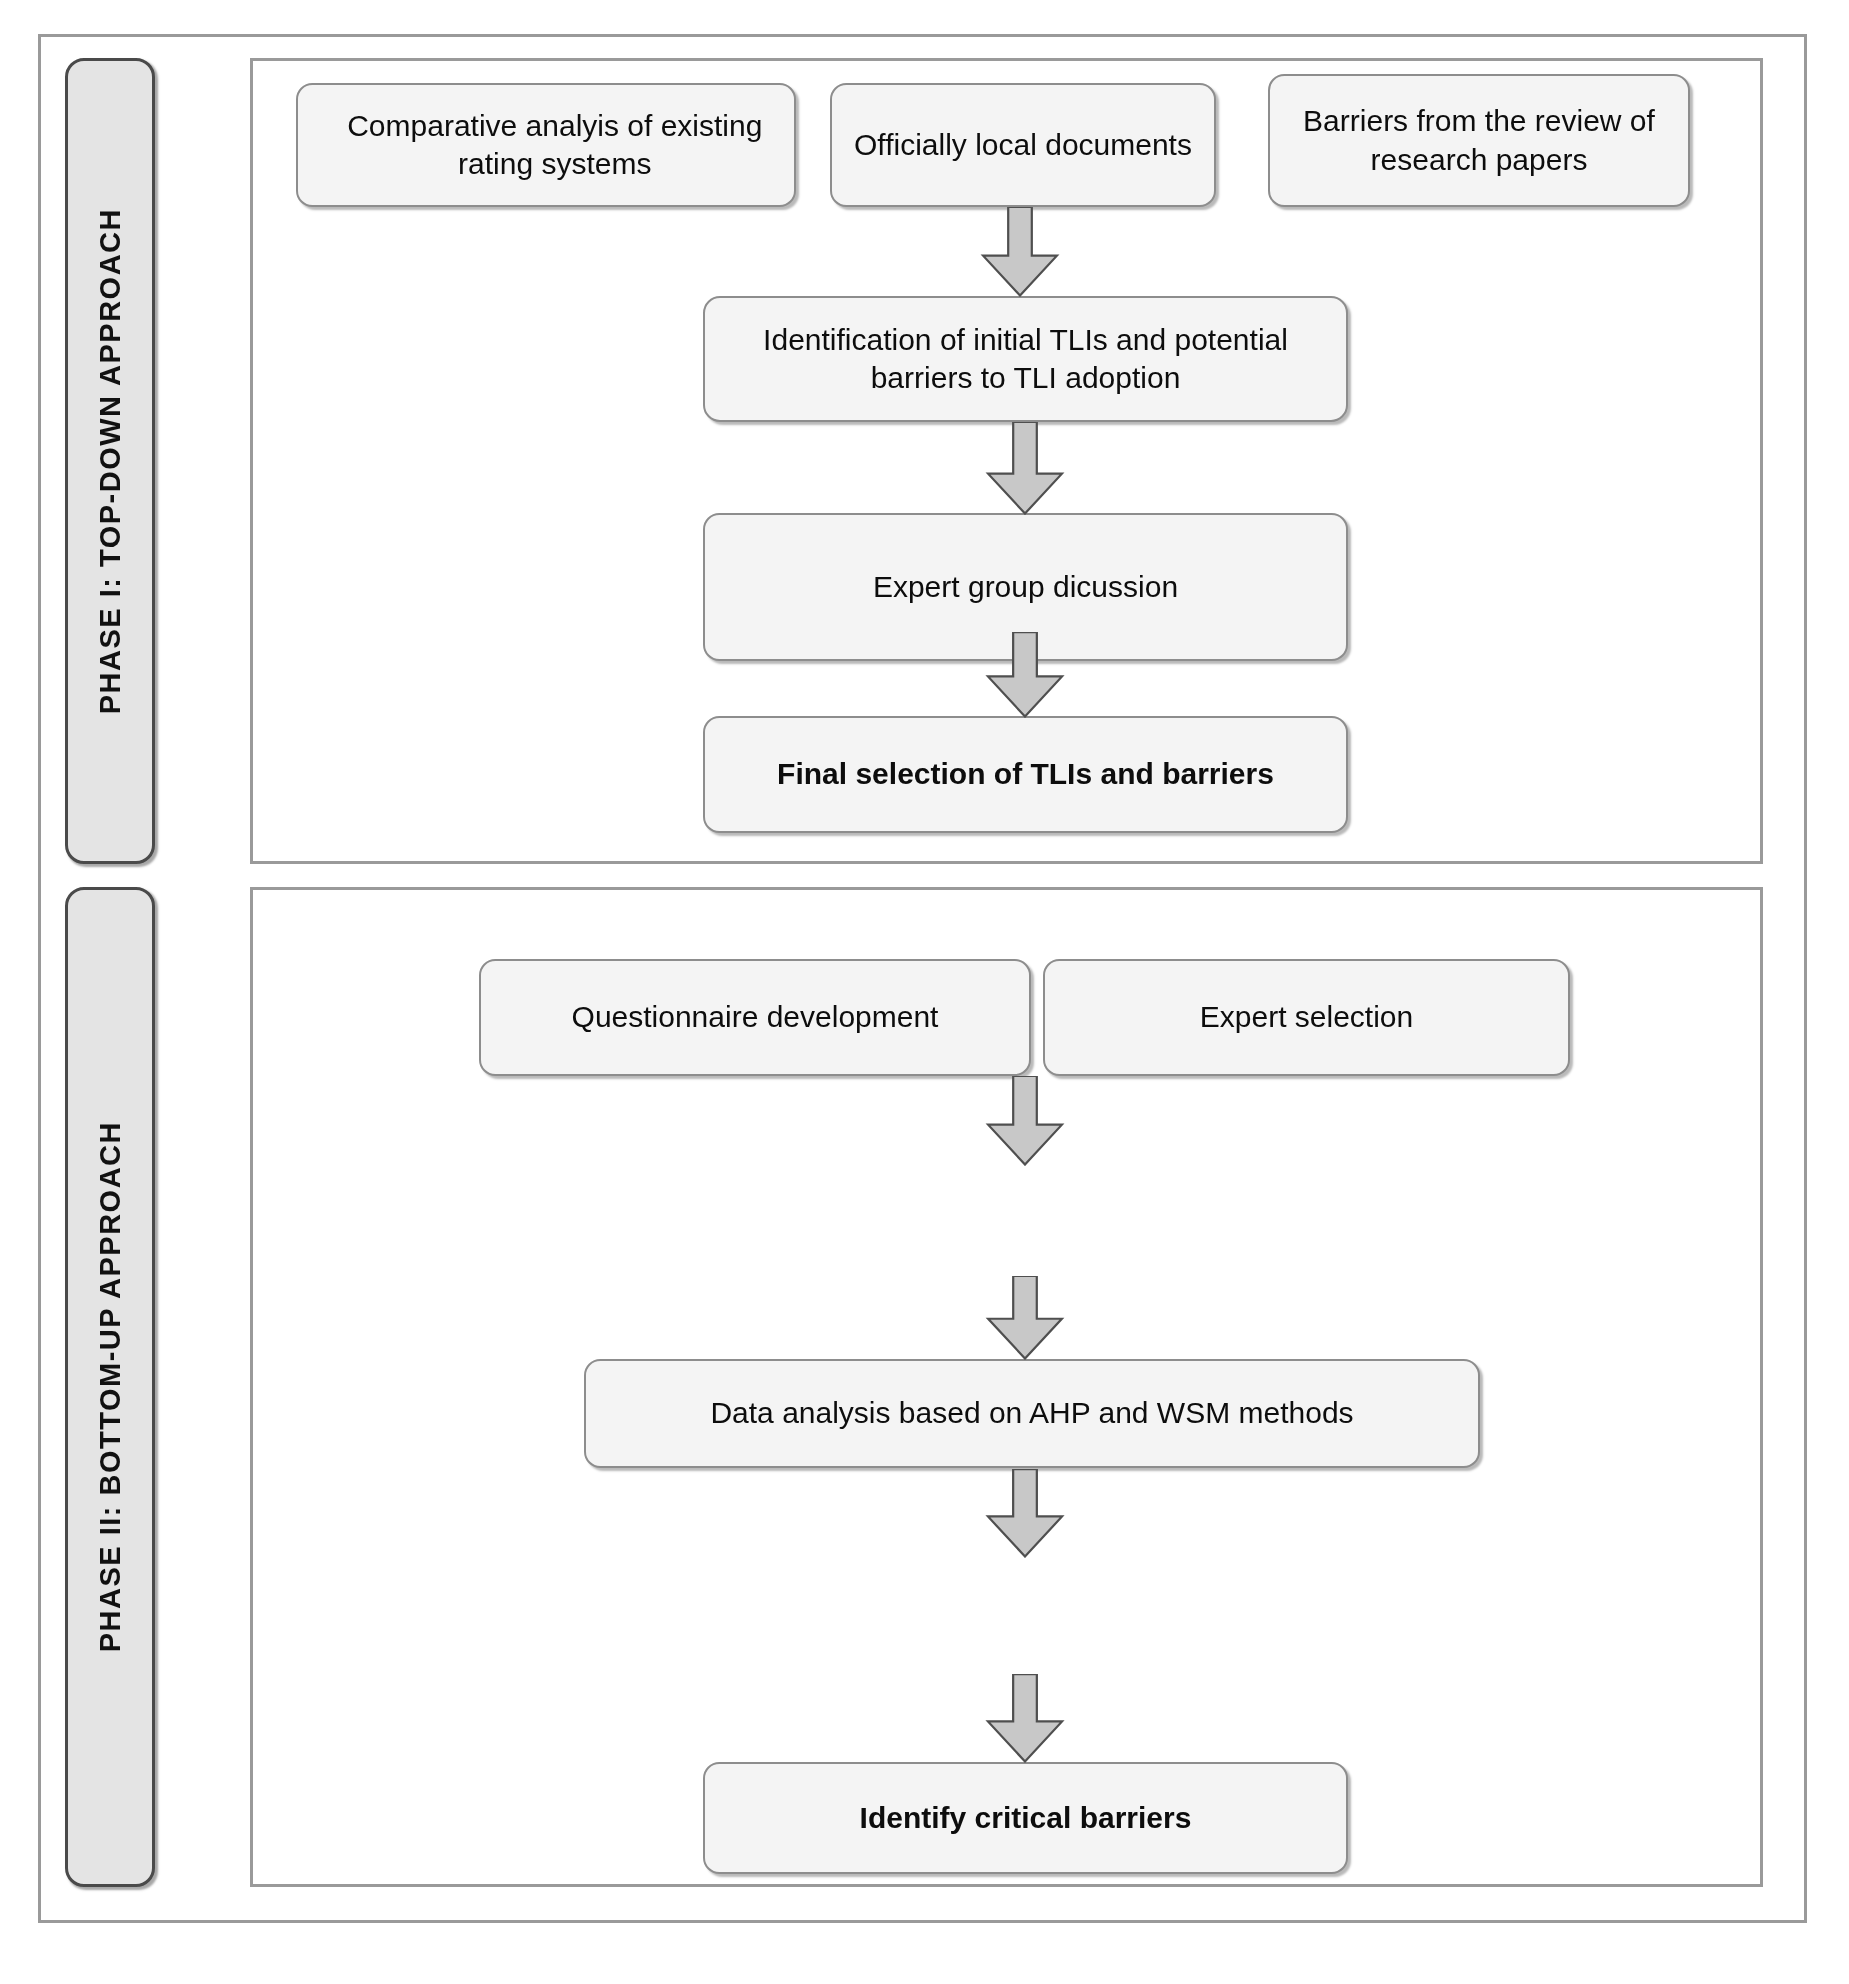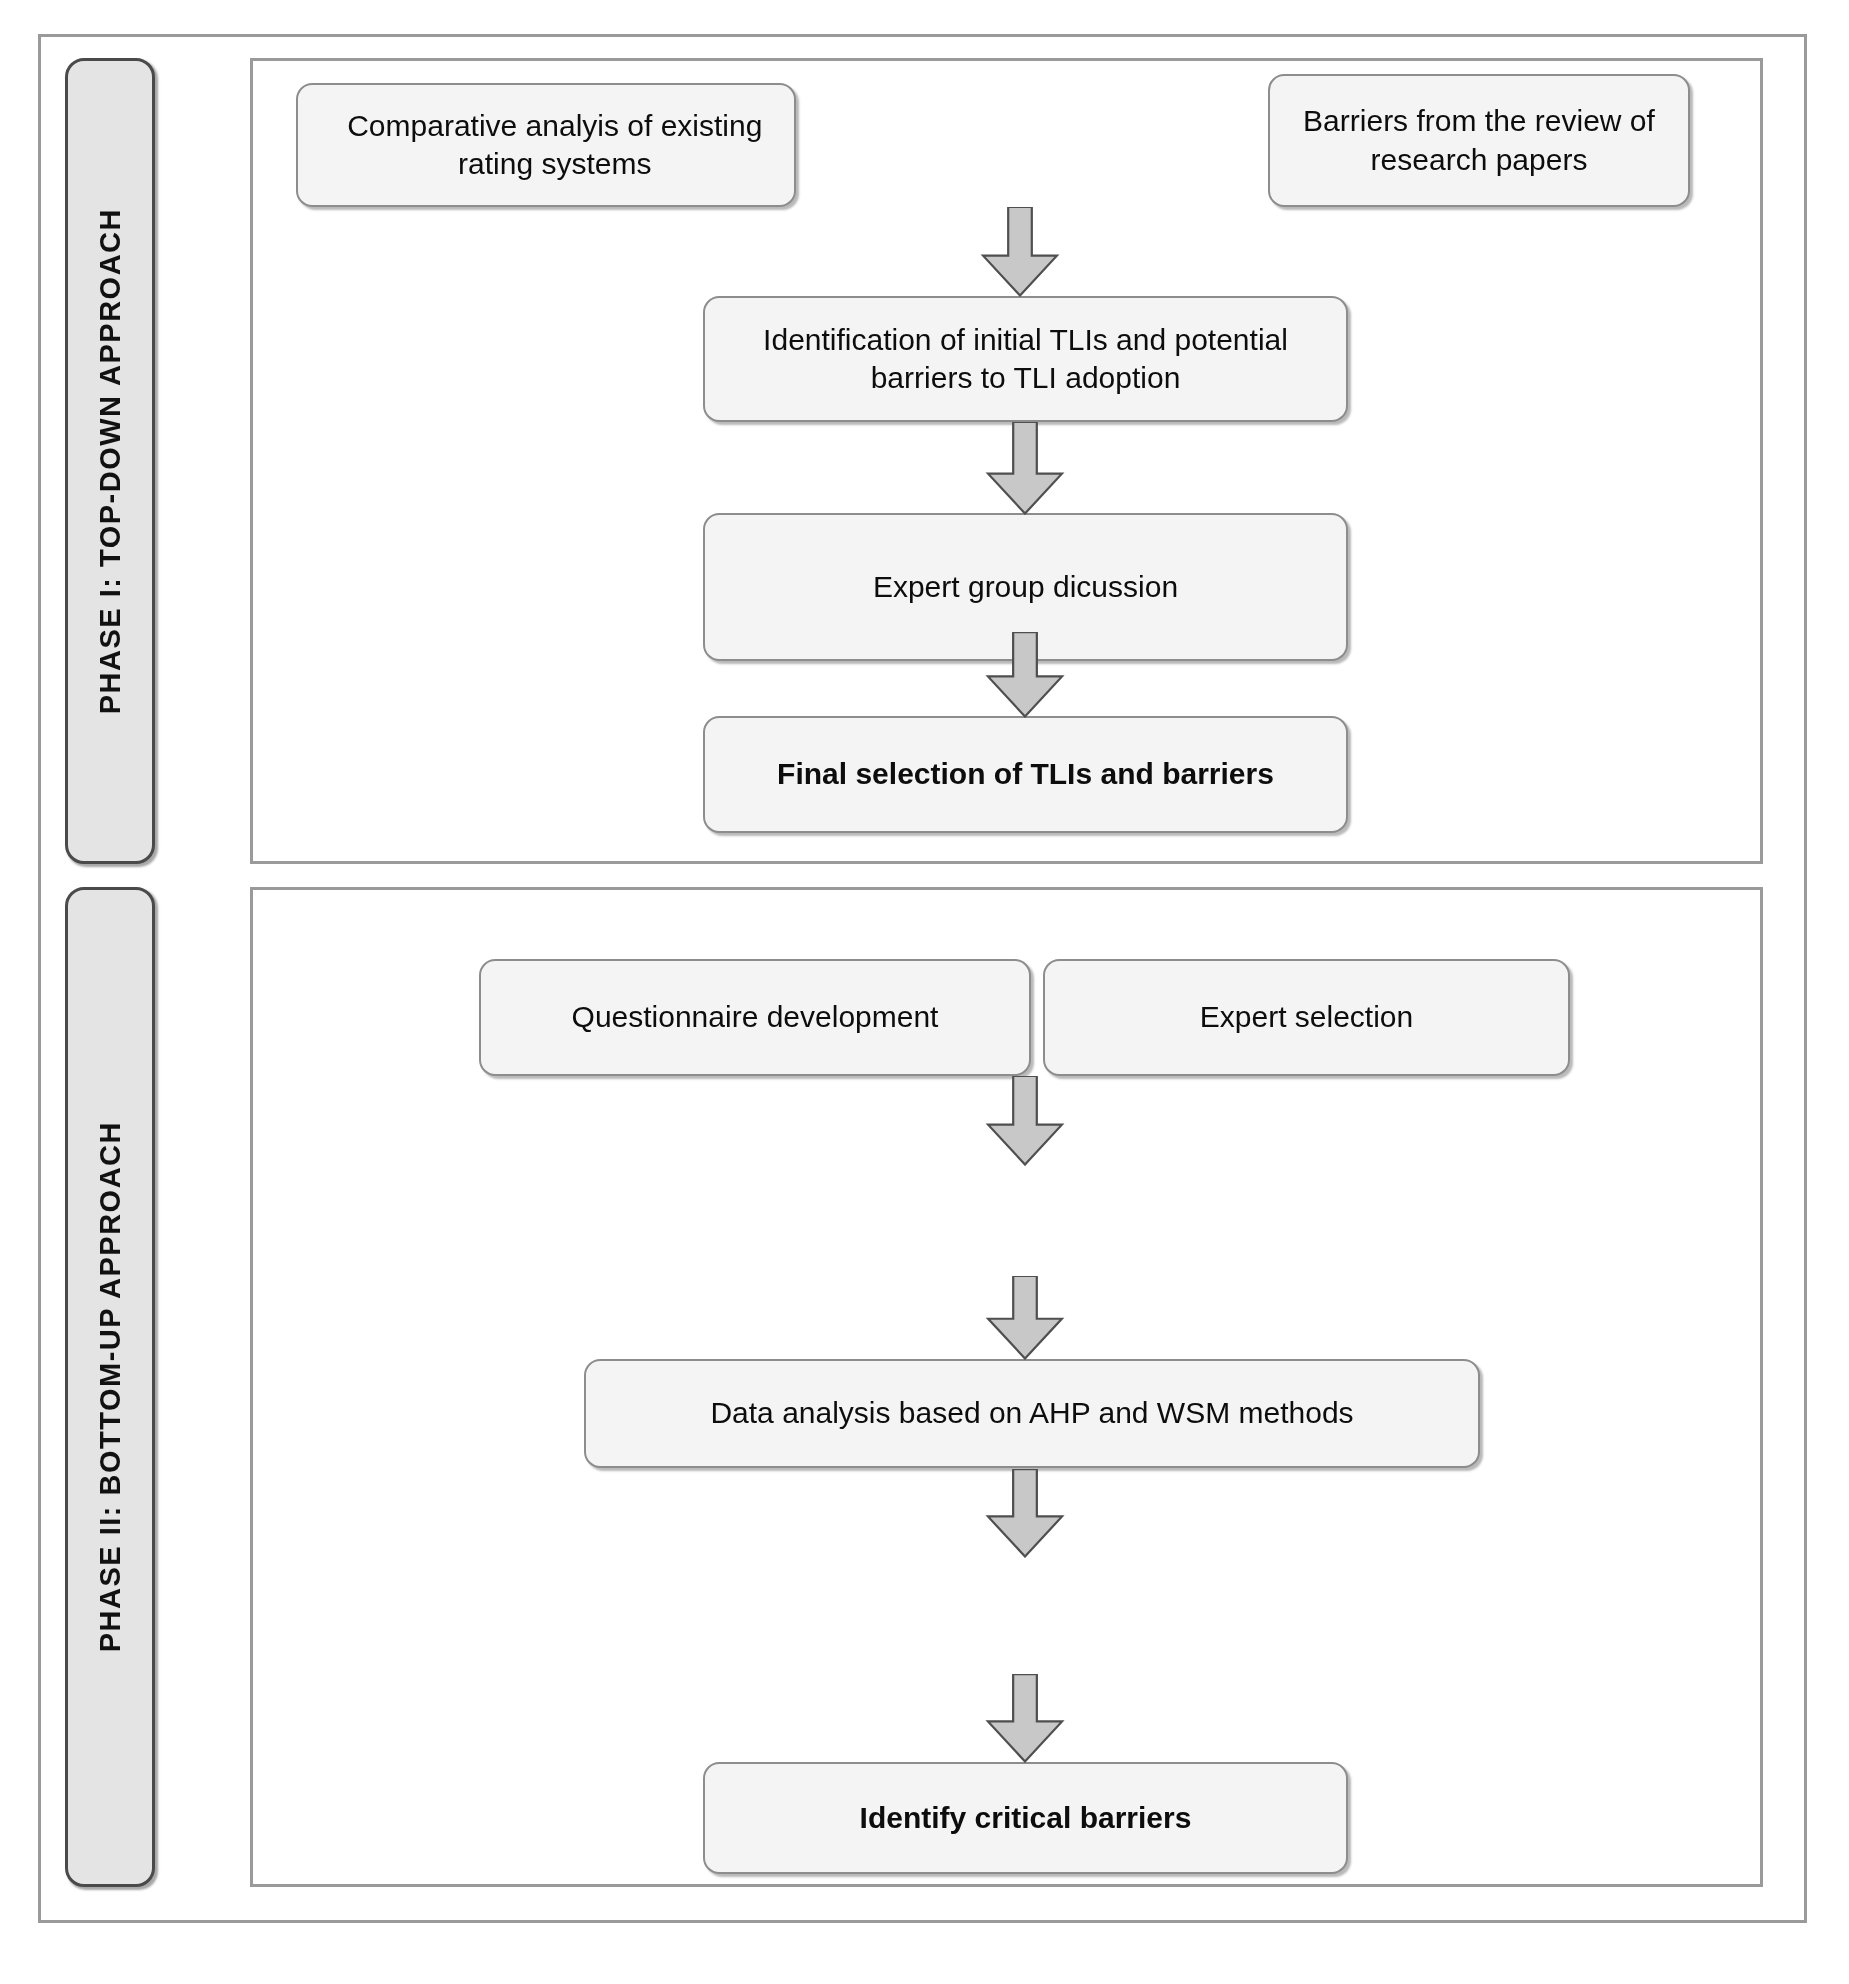--- a/index.html
+++ b/index.html
@@ -104,26 +104,29 @@
   <div class="phase-tab" id="phase1-tab">
     <span class="phase-tab-text">PHASE I: TOP-DOWN APPROACH</span>
   </div>
 
   <div class="phase-panel" id="phase1-panel"></div>
 
   <div class="node" style="left:296px; top:83px; width:500px; height:124px;padding-left:28px;">
     <span>Comparative analyis of existing rating systems</span>
   </div>
 
+  <div class="node" style="left:830px; top:83px; width:386px; height:124px;">
+    <span>Officially local documents</span>
+  </div>
 
   <div class="node" style="left:1268px; top:74px; width:422px; height:133px;">
     <span>Barriers from the review of research papers</span>
   </div>
 
-  <div class="node" style="left:703px; top:296px; width:645px; height:126px;">
+  <div class="node" style="left:703px; top:296px; width:645px; height:126px;border-radius:17px;">
     <span>Identification of initial TLIs and potential barriers to TLI adoption</span>
   </div>
 
   <div class="node" style="left:703px; top:513px; width:645px; height:148px;">
     <span>Expert group dicussion</span>
   </div>
 
   <div class="node bold" style="left:703px; top:716px; width:645px; height:117px;align-items:center;">
     <span>Final selection of TLIs and barriers</span>
   </div>

